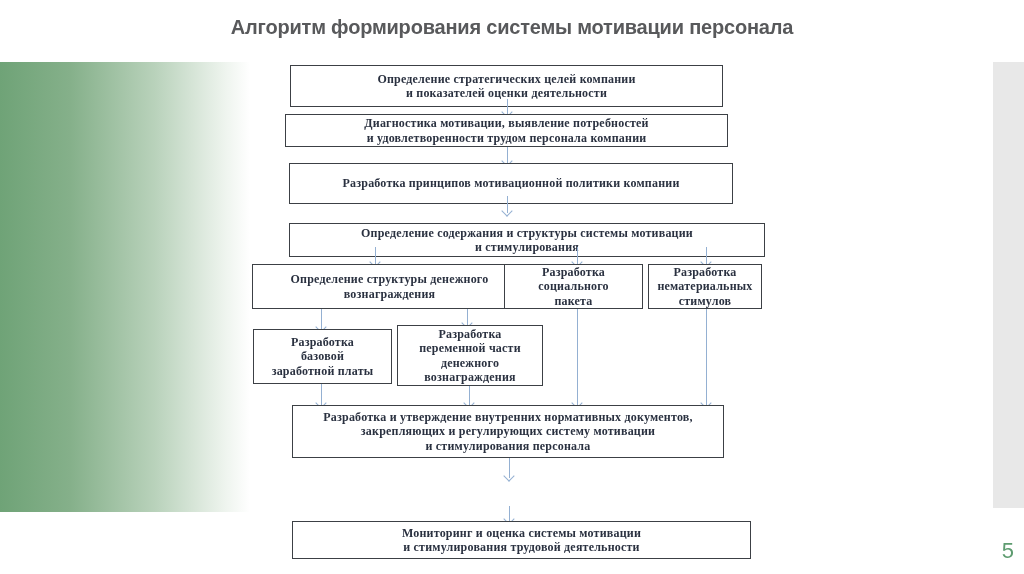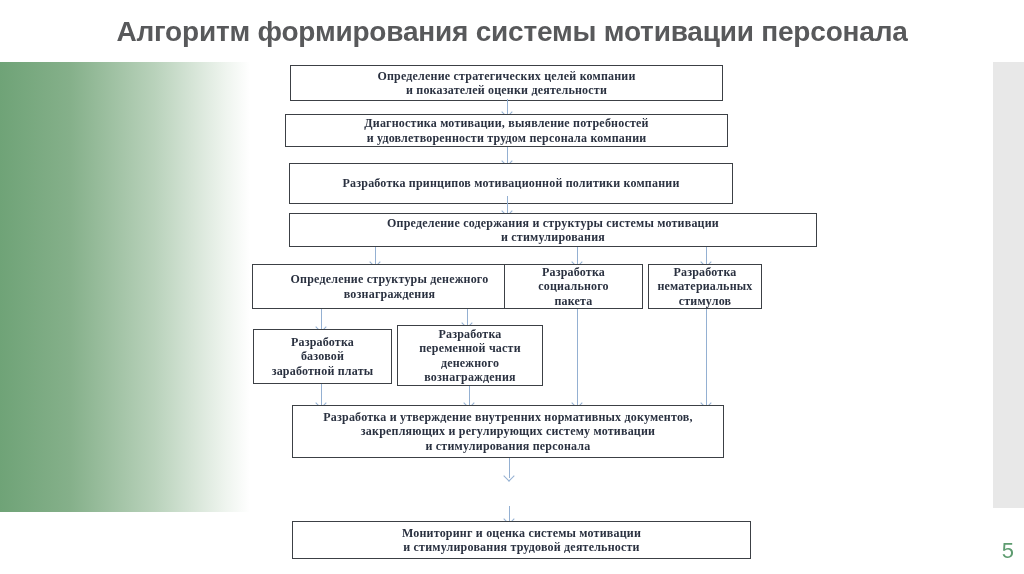--- a/index.html
+++ b/index.html
@@ -7,21 +7,21 @@
     position:relative;
     width:1024px;height:574px;
     background:#ffffff;
     overflow:hidden;
     font-family:"Liberation Sans", sans-serif;
   }
   .slide-title{
     position:absolute;
     top:16px;left:0;width:100%;
     text-align:center;
-    font-size:28px;
+    font-size:20px;
     font-weight:700;
     letter-spacing:-0.2px;
     color:var(--title-color,#58595b);
   }
   .green-panel{
     position:absolute;
     left:0;top:62px;
     width:250px;height:450px;
     background:linear-gradient(90deg,
       var(--accent-green,#6fa377) 0%,
@@ -69,24 +69,24 @@
   }
   .arrow::after{
     content:"";
     position:absolute;
     bottom:-2px;left:-4.6px;
     width:7px;height:7px;
     border-right:1.5px solid var(--arrow-color,#94b0d2);
     border-bottom:1.5px solid var(--arrow-color,#94b0d2);
     transform:rotate(45deg);
   }
-  .b1{left:290px;top:65px;width:433px;height:36px}
+  .b1{left:290px;top:65px;width:433px;height:42px}
   .b2{left:285px;top:114px;width:443px;height:33px}
   .b3{left:289px;top:163px;width:444px;height:41px}
-  .b4{left:289px;top:213px;width:528px;height:34px}
+  .b4{left:289px;top:223px;width:476px;height:34px}
   .b5{left:252px;top:264px;width:275px;height:45px}
   .b6{left:504px;top:264px;width:139px;height:45px}
   .b7{left:648px;top:264px;width:114px;height:45px}
   .b8{left:253px;top:329px;width:139px;height:55px}
   .b9{left:397px;top:325px;width:146px;height:61px}
   .b10{left:292px;top:405px;width:432px;height:53px}
   .b11{left:292px;top:478px;width:442px;height:28px}
   .b12{left:292px;top:521px;width:459px;height:38px}
   .a1{left:507px;top:99px;height:15px}
   .a2{left:507px;top:147px;height:16px}

